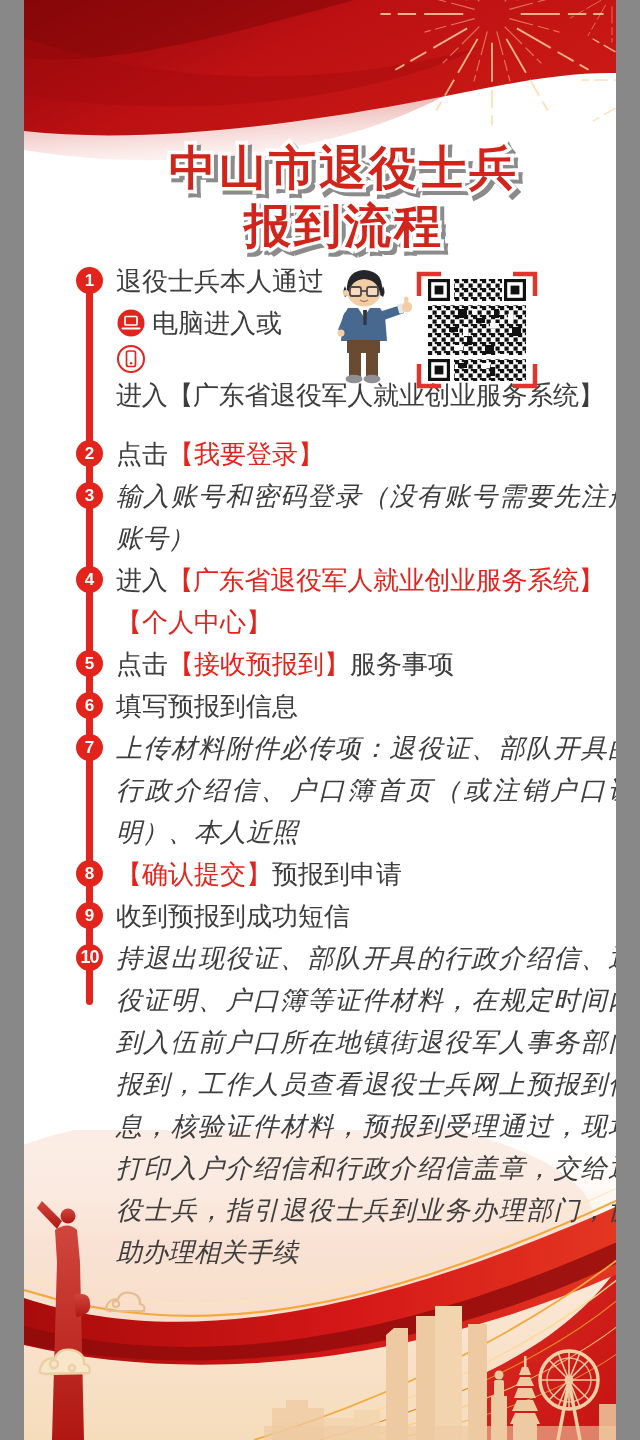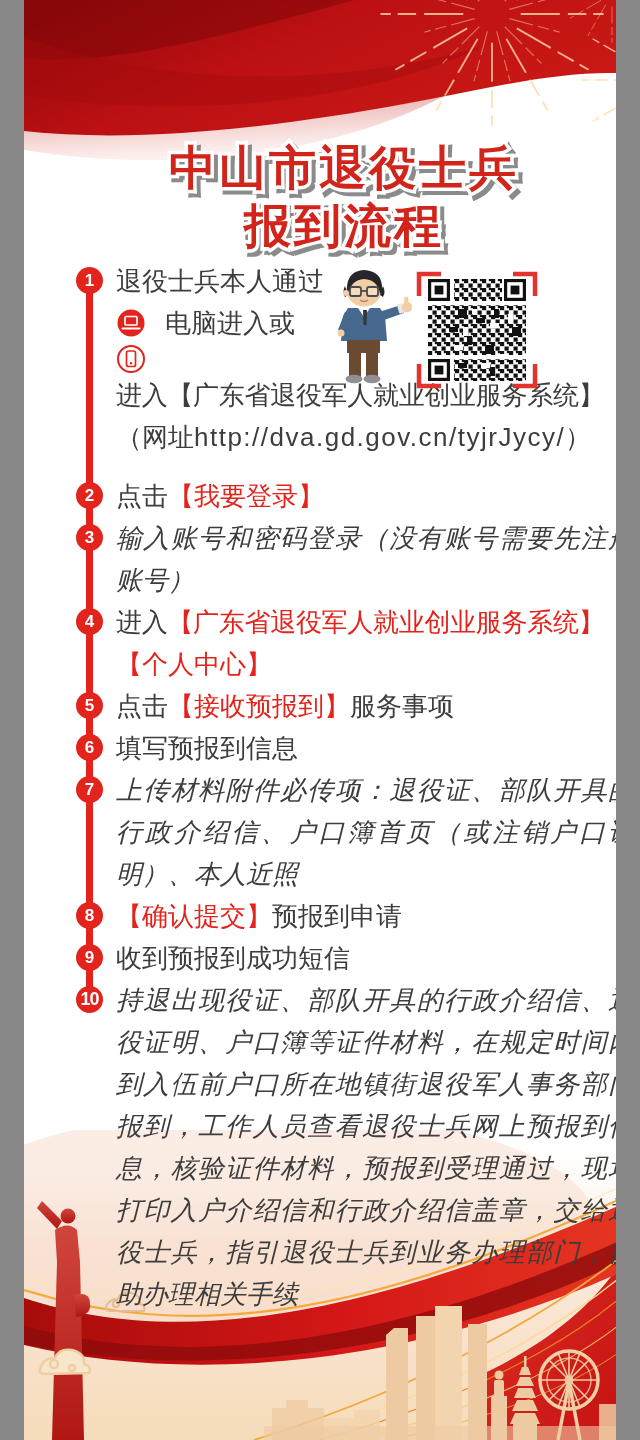--- a/index.html
+++ b/index.html
@@ -22,21 +22,21 @@
   .tl-line{position:absolute;left:10px;top:21px;height:724px;width:7px;background:#e2241d;border-radius:4px;z-index:0;}
   .step{display:flex;position:relative;z-index:1;}
   .badge{flex:0 0 27px;height:27px;margin-top:7px;border-radius:50%;background:#e2241d;
          color:#fff;font-weight:bold;font-size:17px;line-height:27px;text-align:center;}
   .badge.wide{font-size:18px;letter-spacing:-1px;}
   .body{margin-left:13px;width:518px;font-size:26px;line-height:42px;color:#3d3d3d;}
   .ln{white-space:nowrap;}
   .ln.squeeze{letter-spacing:-0.3px;}
   .para{text-align:justify;text-justify:inter-character;font-style:italic;}
   .red{color:#e2241d;}
-  .icon-ln{display:flex;align-items:center;gap:19px;}
+  .icon-ln{display:flex;align-items:center;gap:6px;}
   .icon-ln svg{flex:0 0 auto;}
   .url{letter-spacing:1.5px;}
   .s1-body{margin-bottom:17px;}
 
   
   .mascot{position:absolute;left:297px;top:266px;z-index:4;}
   .qr{position:absolute;left:392px;top:271px;z-index:4;}
 
   
   .footer-art{position:absolute;left:0;top:1130px;z-index:0;}
@@ -217,21 +217,20 @@
           <span>电脑进入或</span>
         </div>
         <div class="ln icon-ln">
           <svg width="30" height="30" viewBox="0 0 30 30">
             <circle cx="15" cy="15" r="13" fill="#ffffff" stroke="#e2241d" stroke-width="2"></circle>
             <rect x="10.5" y="7" width="9" height="15.5" rx="2" fill="none" stroke="#e2241d" stroke-width="1.7"></rect>
             <circle cx="15" cy="19.3" r="1.2" fill="#e2241d"></circle>
           </svg>
         </div>
         <div class="ln squeeze">进入【广东省退役军人就业创业服务系统】</div>
-        <div class="ln"><span>（网址</span><span class="url">http://dva.gd.gov.cn/tyjrJycy/</span><span>）</span></div>
       </div>
     </div>
 
     <div class="step">
       <div class="badge">2</div>
       <div class="body">
           <div class="ln"><span>点击</span><span class="red">【我要登录】</span></div>
         </div>
     </div>
 

